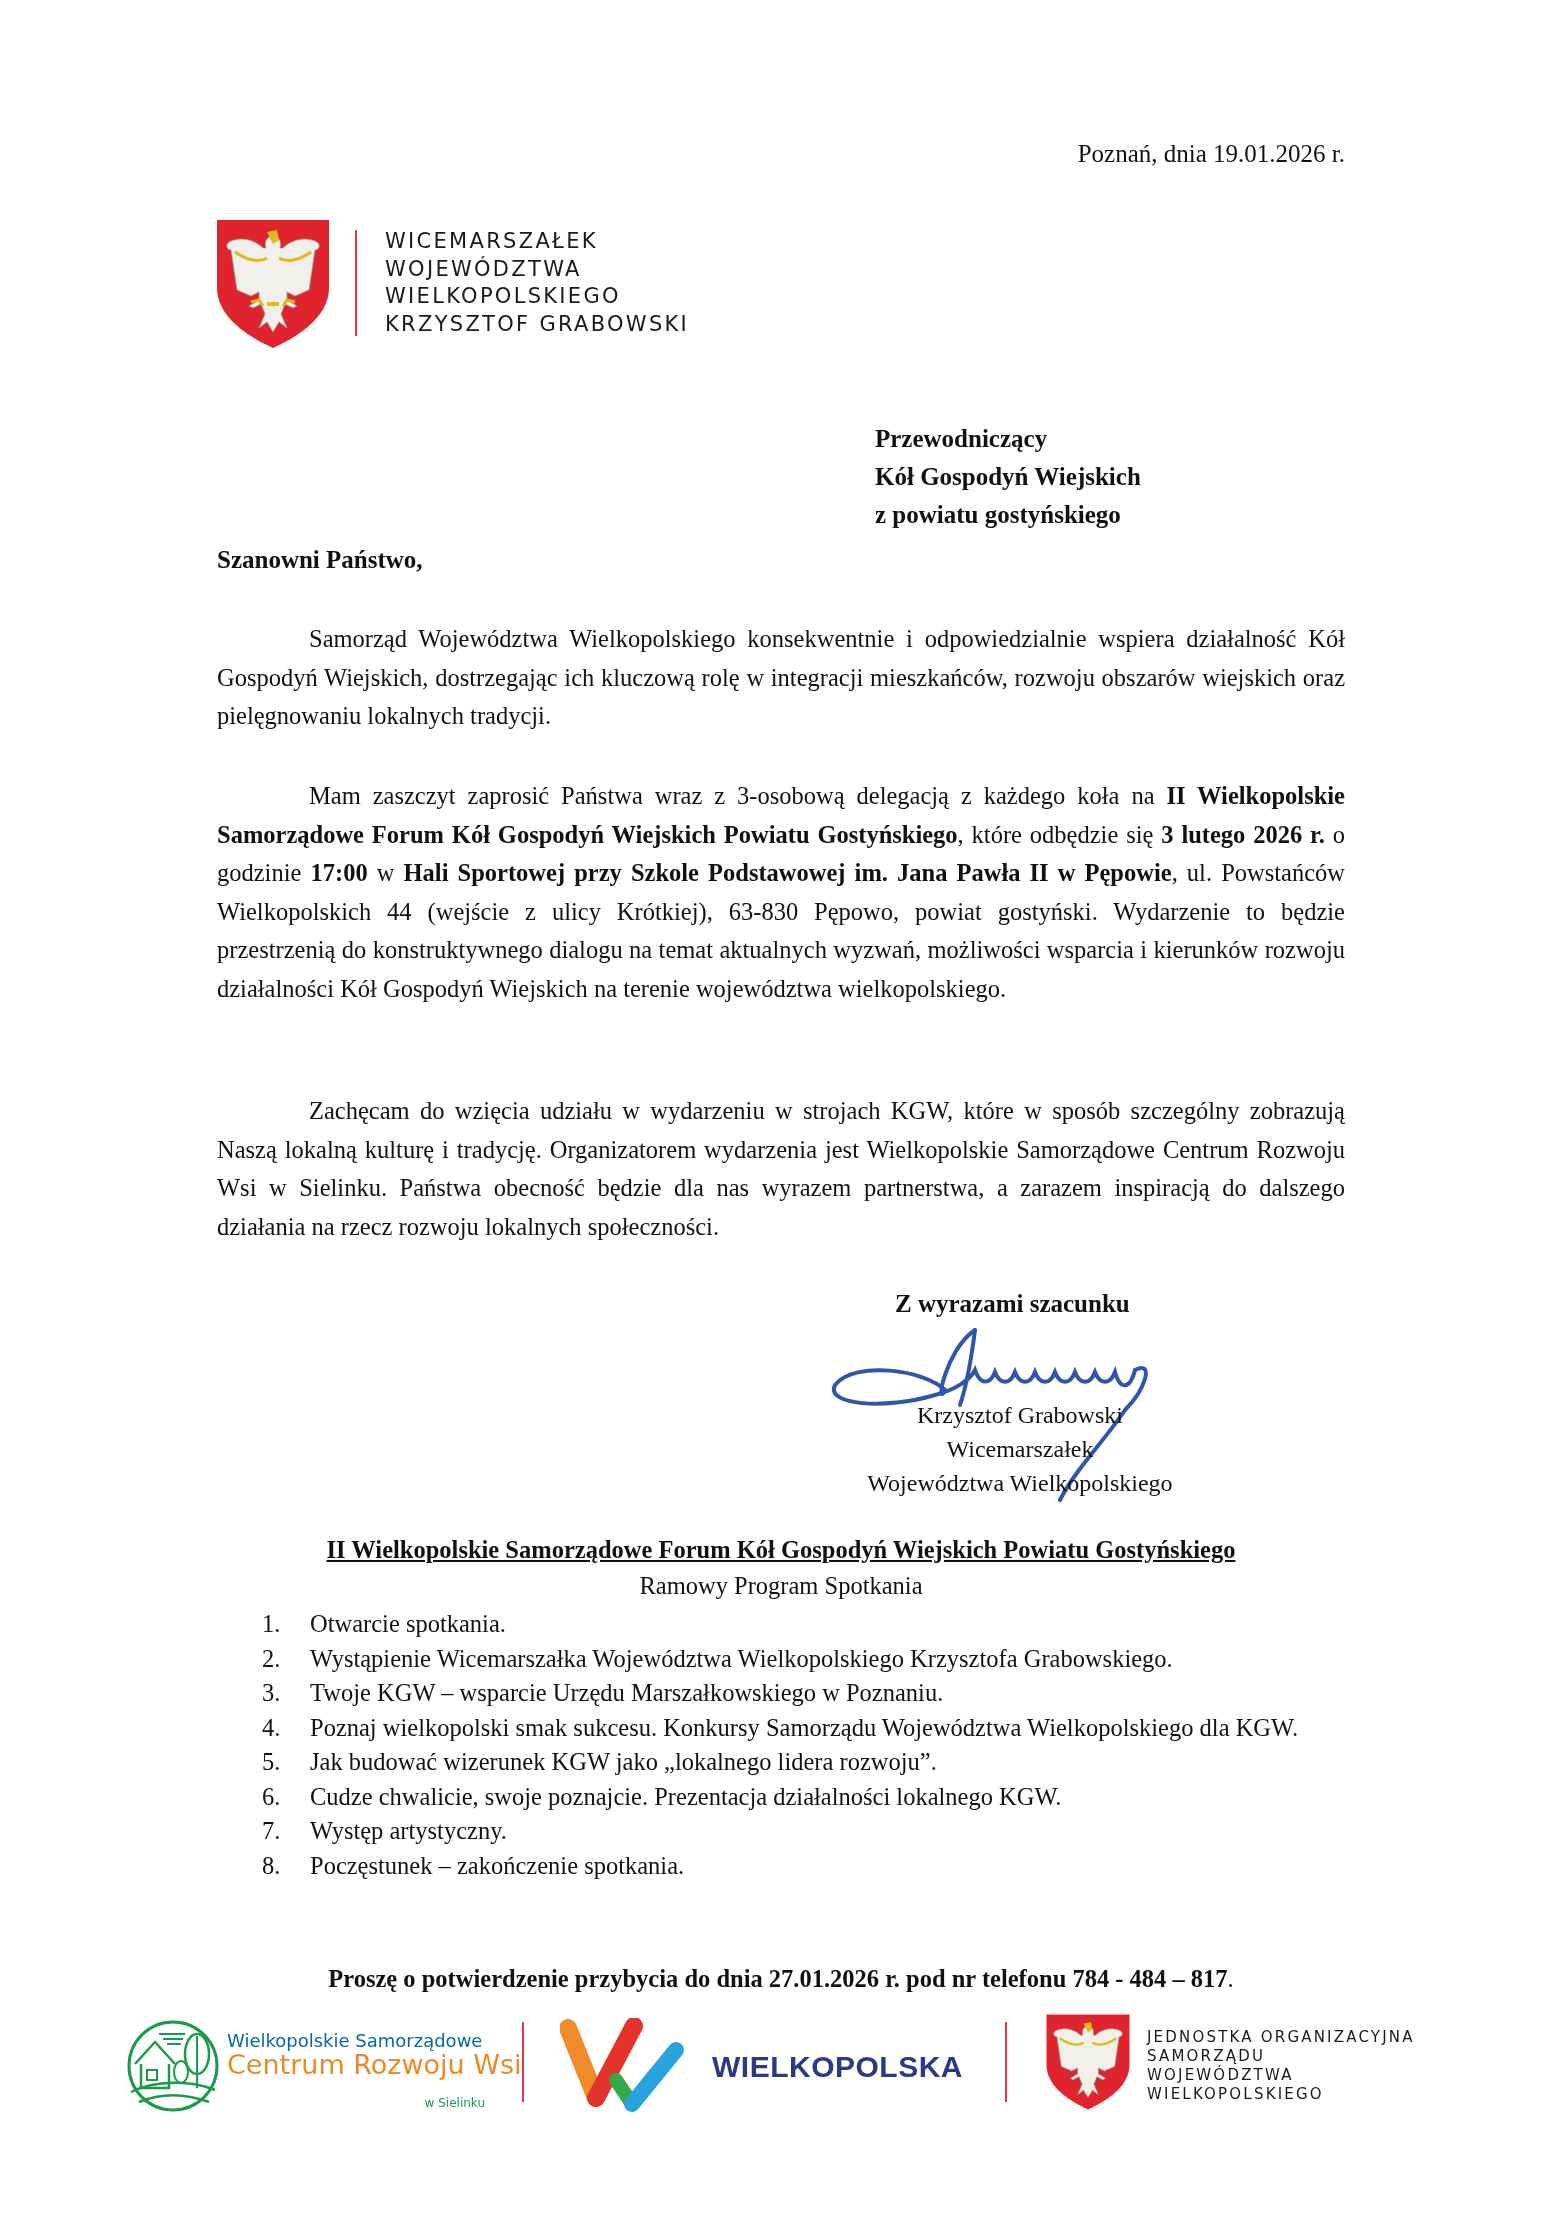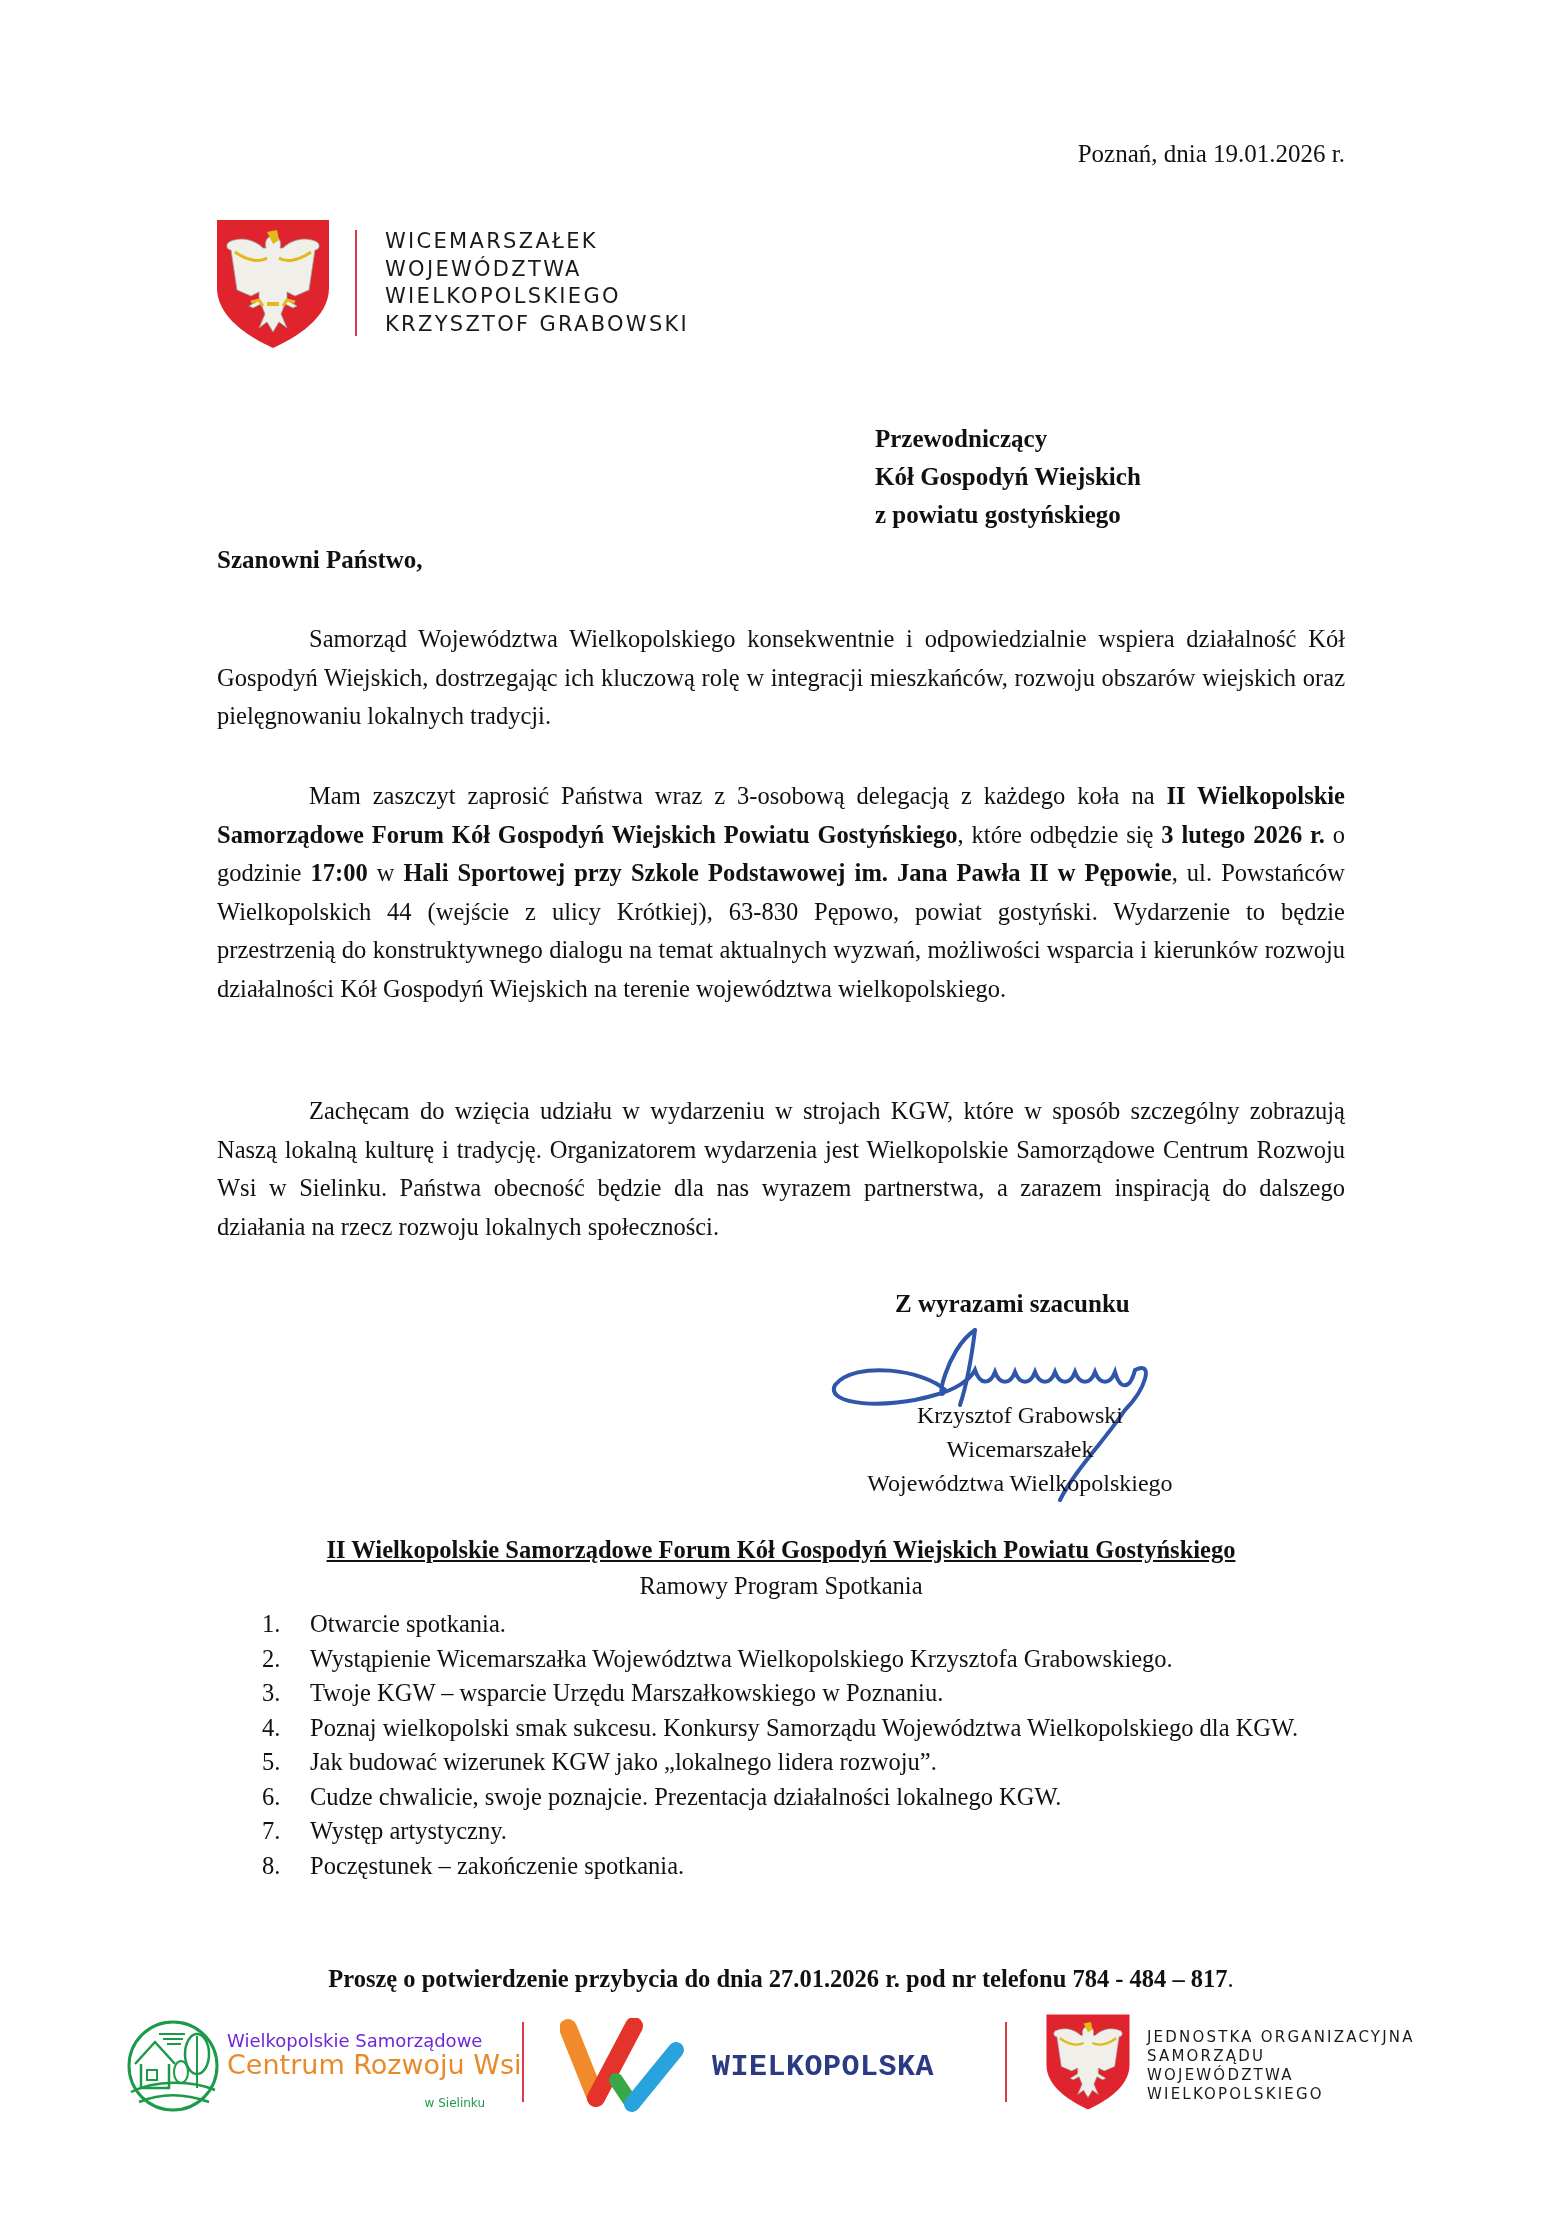--- a/index.html
+++ b/index.html
@@ -35,27 +35,27 @@
                font-size: 24.5px; line-height: 34.5px; }
   .prog-list li { position: relative; padding-left: 48px; }
   .prog-list .num { position: absolute; left: 0; top: 0; }
 
   .confirm { left: 217px; top: 1965px; width: 1128px; text-align: center; font-size: 24.5px; font-weight: bold; }
   .confirm .tail { font-weight: normal; }
 
   .footer-logo { top: 2010px; height: 110px; }
   .crw { left: 125px; width: 370px; }
   .crw-text { position: absolute; left: 102px; top: 20px; font-family: "DejaVu Sans", sans-serif; }
-  .crw-l1 { font-size: 18px; color: #6d28d9; white-space: nowrap; }
+  .crw-l1 { font-size: 18px; color: #0369a1; white-space: nowrap; }
   .crw-l2 { font-size: 27px; color: #e88a2a; white-space: nowrap; margin-top: -2px; }
   .crw-l3 { font-size: 12px; color: #1b9a4a; text-align: right; width: 258px; margin-top: 16px; }
   .ft-sep { width: 2px; height: 80px; background: #d9394a; top: 2022px; }
   .sep1 { left: 522px; } .sep2 { left: 1005px; }
   .wlkp { left: 560px; width: 430px; }
-  .wlkp-text { position: absolute; left: 152px; top: 40px; font-family: Liberation Mono, monospace;
+  .wlkp-text { position: absolute; left: 152px; top: 40px; font-family: Liberation Sans, sans-serif;
                font-weight: bold; font-size: 30px; color: #2c3a83; letter-spacing: 0.5px; }
   .jo-crest { left: 1045px; top: 2012px; width: 86px; height: 100px; }
   .jo-text { left: 1147px; top: 2028px; font-family: "DejaVu Sans", sans-serif; font-size: 15px;
              letter-spacing: 2.2px; line-height: 19px; color: #1a1a1a; }
 </style>
 </head>
 <body>
 
 <div class="abs date">Poznań, dnia 19.01.2026 r.</div>
 

